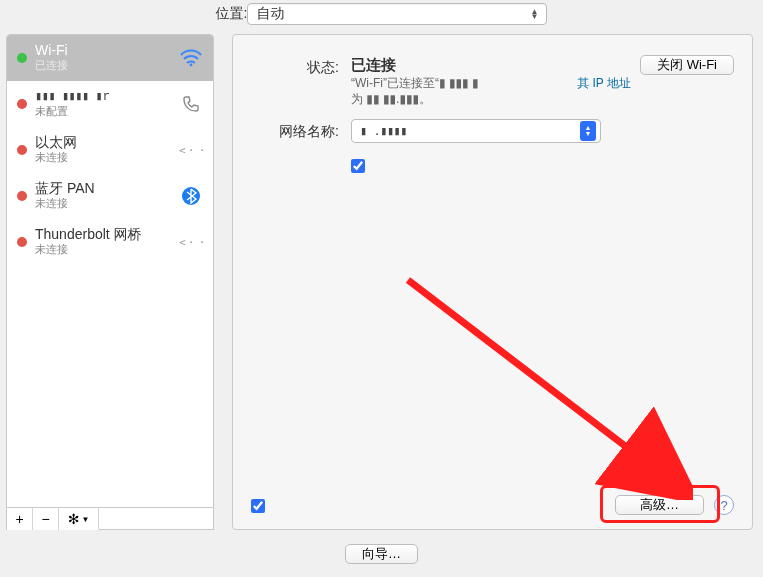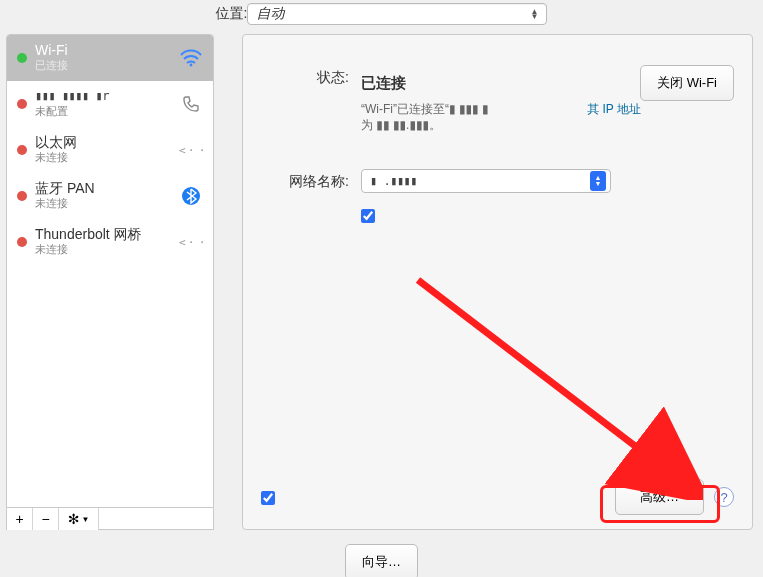--- a/index.html
+++ b/index.html
@@ -26,29 +26,28 @@
     display: flex;
     align-items: center;
     justify-content: space-between;
     width: 300px;
     height: 22px;
     background: #fff;
     border: 1px solid #bbb;
     border-radius: 4px;
     padding: 0 8px;
     box-shadow: inset 0 1px 0 rgba(0,0,0,.05);
-    font-style: italic;
   }
   .select-arrows {
     display: inline-flex; flex-direction: column; line-height: 5px; font-size: 8px; color:#555;
   }
 
   .main-area {
     display: flex;
-    gap: 28px;
+    gap: 18px;
     padding: 8px 10px 0 6px;
   }
 
   
   .sidebar-wrap { width: 208px; display:flex; flex-direction:column;}
   .sidebar {
     width: 208px;
     height: 474px;
     background: #fff;
     border: 1px solid #c9c9c9;
@@ -90,32 +89,32 @@
   .gear-btn .chev { font-size:8px;}
 
   
   .detail {
     flex:1;
     height: 496px;
     background:#f6f6f6;
     border:1px solid #c9c9c9;
     border-radius:4px;
     position: relative;
-    padding: 30px 18px 12px 18px;
+    padding: 20px 18px 12px 18px;
   }
   .row { display:flex; align-items:flex-start; margin-bottom:10px;}
   .row-label { width:100px; text-align:right; padding-right:12px; font-size:14px; padding-top:4px;}
   .row-body  { flex:1; }
   .status-line { display:flex; align-items:center; gap:14px;}
   .status-val { font-weight:600; font-size:15px;}
   .mac-btn {
     background: linear-gradient(#ffffff,#f0f0f0);
     border:1px solid #bcbcbc;
     border-radius:5px;
-    height:36px;
+    height:20px;
     padding:0 16px;
     font-size:13px;
     cursor:pointer;
   }
   .sub-desc { font-size:12px; color:#666; line-height:16px; max-width:280px;}
   .ip-label { font-size:12px; color:#0369a1;}
 
   .net-select {
     display:flex; align-items:center; justify-content:space-between;
     width:250px; height:24px;
@@ -273,21 +272,21 @@
           <button class="mac-btn">关闭 Wi-Fi</button>
         </div>
         <div class="sub-desc">
           <span>“Wi-Fi”已连接至“▮ ▮▮▮ ▮</span>
           <span class="ip-label" style="float:right">其 IP 地址</span><br>
           <span>为 ▮▮ ▮▮.▮▮▮。</span>
         </div>
       </div>
     </div>
 
-    <div class="row" style="margin-top:36px;">
+    <div class="row" style="margin-top:12px;">
       <div class="row-label">网络名称:</div>
       <div class="row-body">
         <div class="net-select">
           <span class="pixelated">▮ .▮▮▮▮</span>
           <span class="blue-arrows">
               <span>▲</span>
               <span>▼</span>
             </span>
         </div>
         <div class="chk-row">

